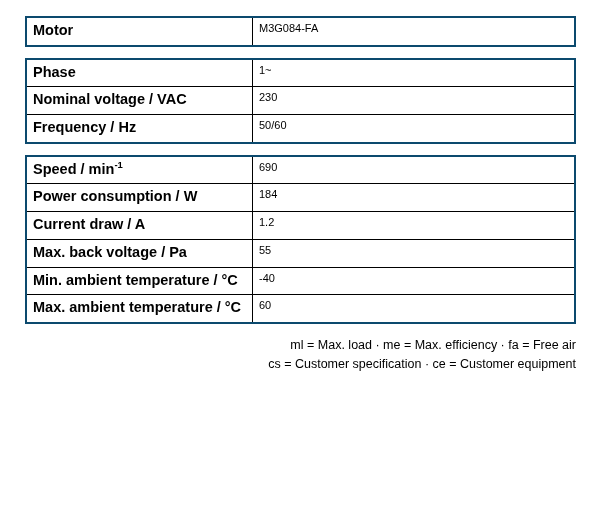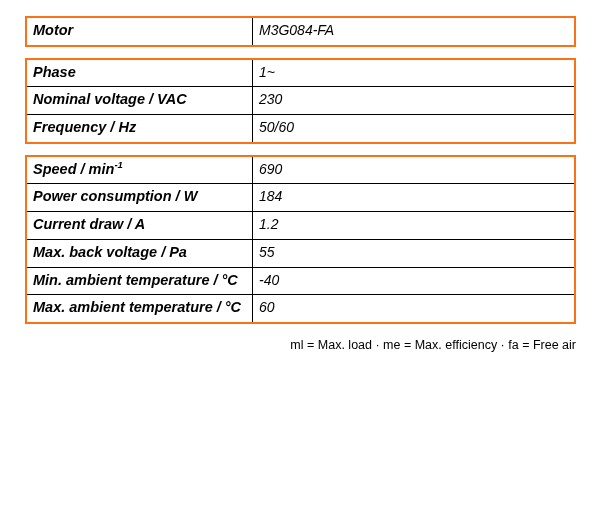--- a/index.html
+++ b/index.html
@@ -31,30 +31,29 @@
     padding: 4px 6px 5px 6px;
     vertical-align: top;
     line-height: 1.22;
   }
   td.label {
     width: 213px;
     font-weight: bold;
     font-size: 14.5px;
   }
   td.value {
-    font-size: 14px;
+    font-size: 11px;
     font-weight: normal;
   }
   .block-gap {
     height: 11px;
   }
   
   table.spec.block {
-    border: 2px solid #f97316;
-    font-style: italic;
+    border: 2px solid #0c4a6e;
   }
   table.spec.block td {
     border: 1px solid #000000;
   }
   sup {
     font-size: 9.5px;
     vertical-align: super;
     line-height: 0;
   }
   .footnotes {
@@ -126,15 +125,16 @@
     </tr>
     <tr>
       <td class="label">Max. ambient temperature / °C</td>
       <td class="value">60</td>
     </tr>
   </tbody>
     </table>
 
   <div class="footnotes">
     <div>ml = Max. load · me = Max. efficiency · fa = Free air</div>
+    <div>cs = Customer specification · ce = Customer equipment</div>
   </div>
 
 </div>
 
 </body></html>

